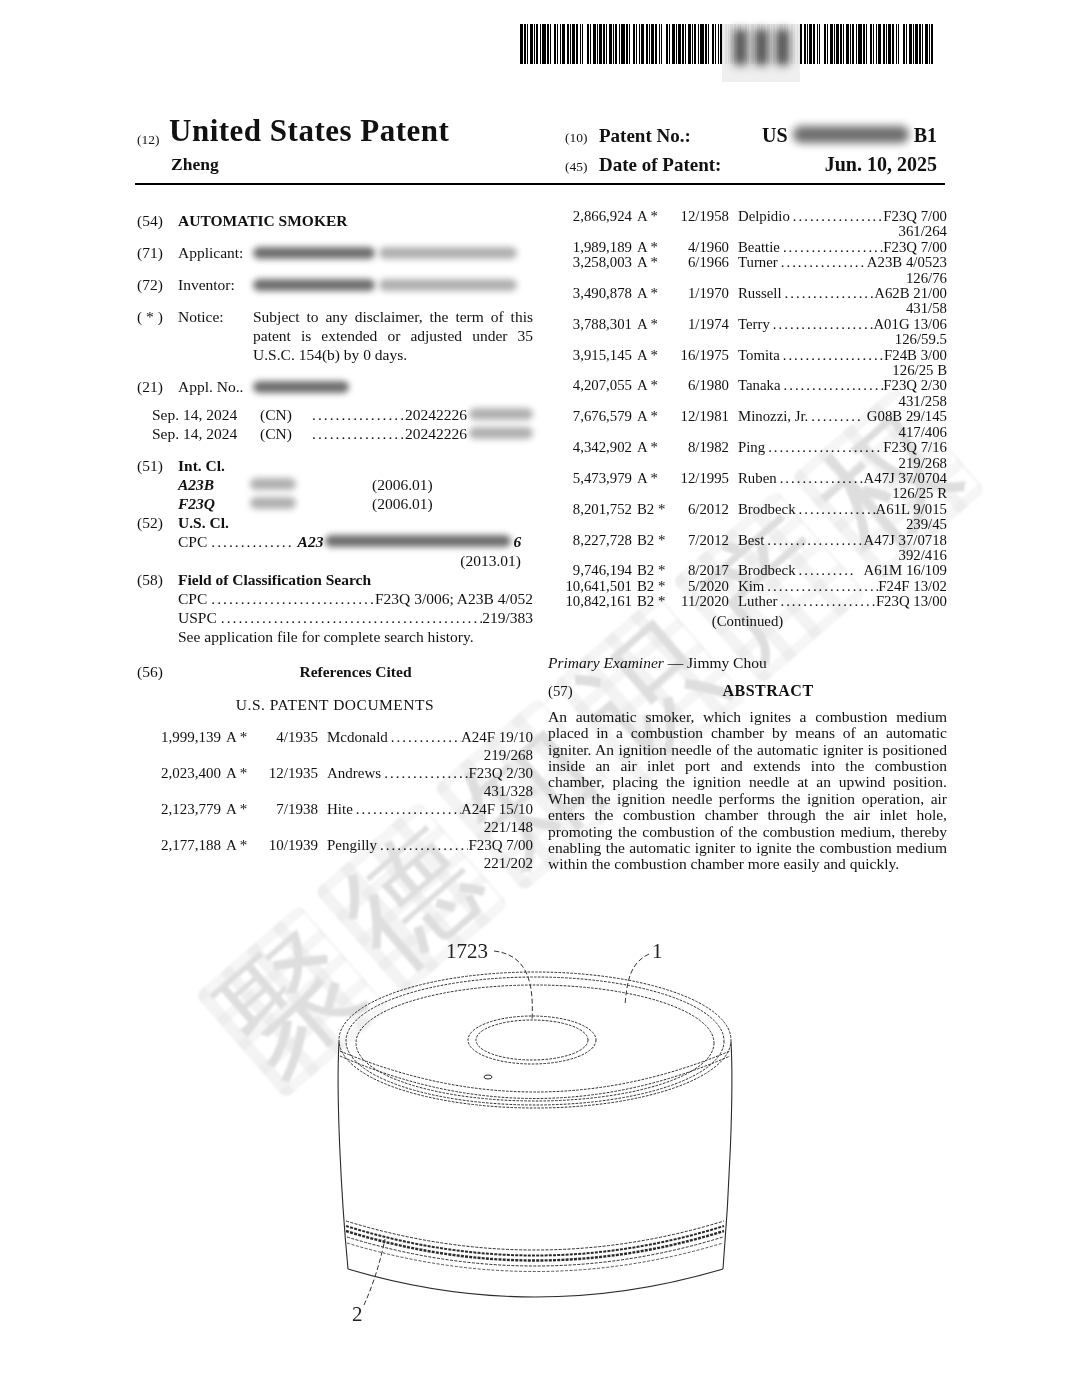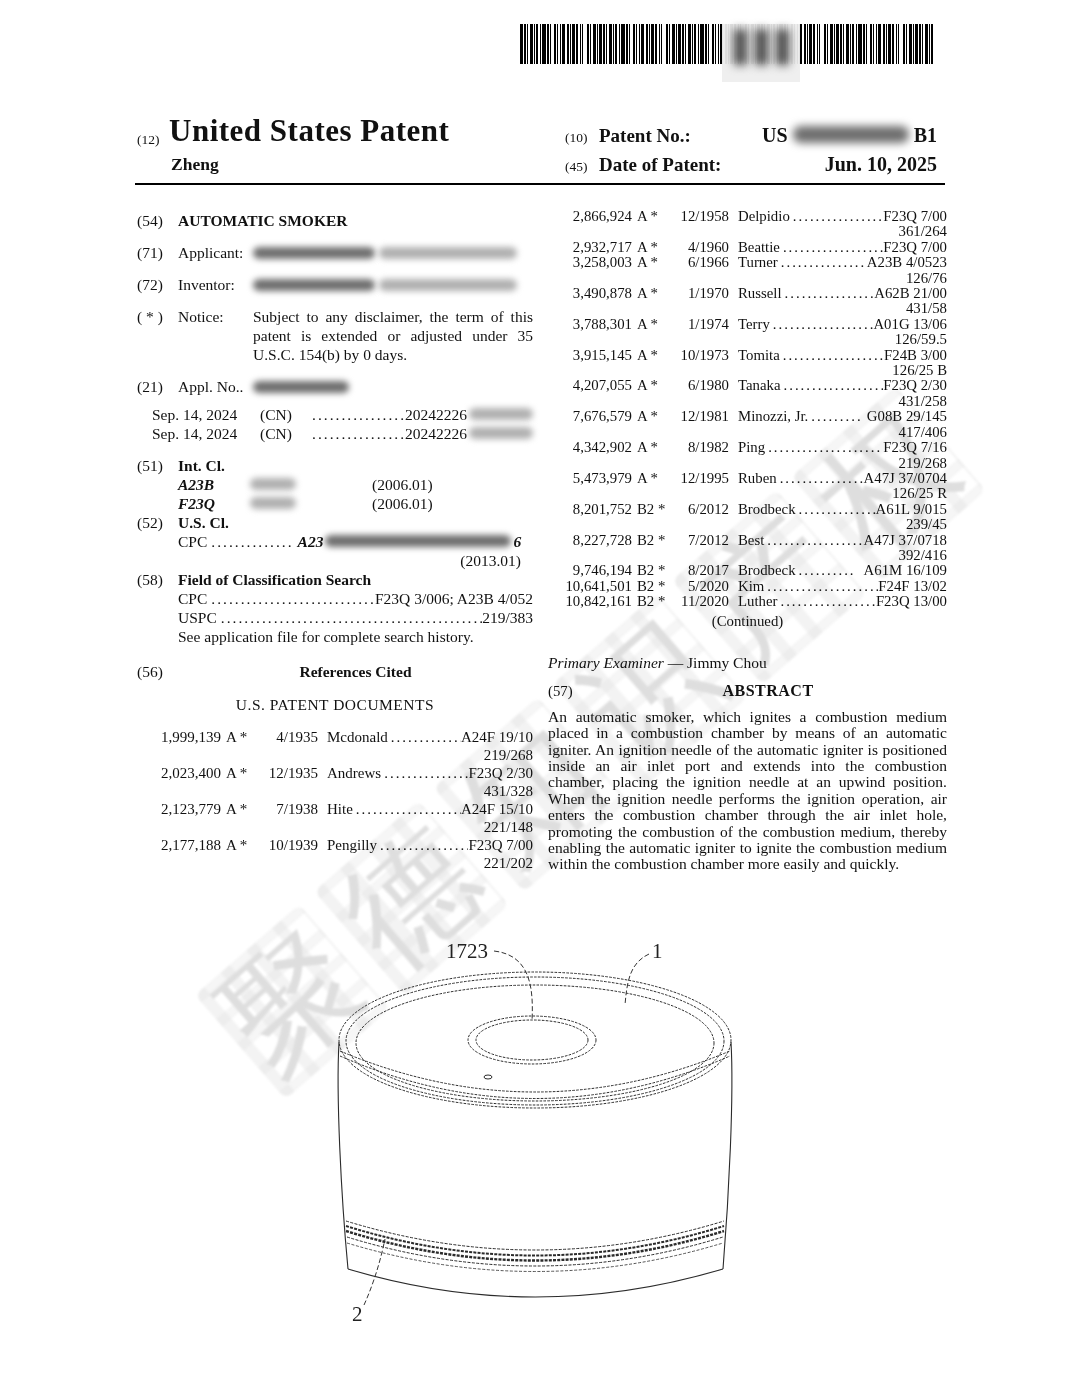--- a/index.html
+++ b/index.html
@@ -546,21 +546,21 @@
         <div class="refline">
           <span class="r-num">2,866,924</span>
           <span class="r-kind">A *</span>
           <span class="r-date">12/1958</span>
           <span class="r-name">Delpidio</span>
           <span class="r-dots">...................</span>
           <span class="r-cls">F23Q 7/00</span>
         </div>
         <div class="refsub">361/264</div>
         <div class="refline">
-          <span class="r-num">2,932,717</span>
+          <span class="r-num">1,989,189</span>
           <span class="r-kind">A *</span>
           <span class="r-date">4/1960</span>
           <span class="r-name">Beattie</span>
           <span class="r-dots">......................</span>
           <span class="r-cls">F23Q 7/00</span>
         </div>
         <div class="refline">
           <span class="r-num">3,258,003</span>
           <span class="r-kind">A *</span>
           <span class="r-date">6/1966</span>
@@ -583,21 +583,21 @@
           <span class="r-kind">A *</span>
           <span class="r-date">1/1974</span>
           <span class="r-name">Terry</span>
           <span class="r-dots">....................</span>
           <span class="r-cls">A01G 13/06</span>
         </div>
         <div class="refsub">126/59.5</div>
         <div class="refline">
           <span class="r-num">3,915,145</span>
           <span class="r-kind">A *</span>
-          <span class="r-date">10/1973</span>
+          <span class="r-date">16/1975</span>
           <span class="r-name">Tomita</span>
           <span class="r-dots">......................</span>
           <span class="r-cls">F24B 3/00</span>
         </div>
         <div class="refsub">126/25 B</div>
         <div class="refline">
           <span class="r-num">4,207,055</span>
           <span class="r-kind">A *</span>
           <span class="r-date">6/1980</span>
           <span class="r-name">Tanaka</span>

